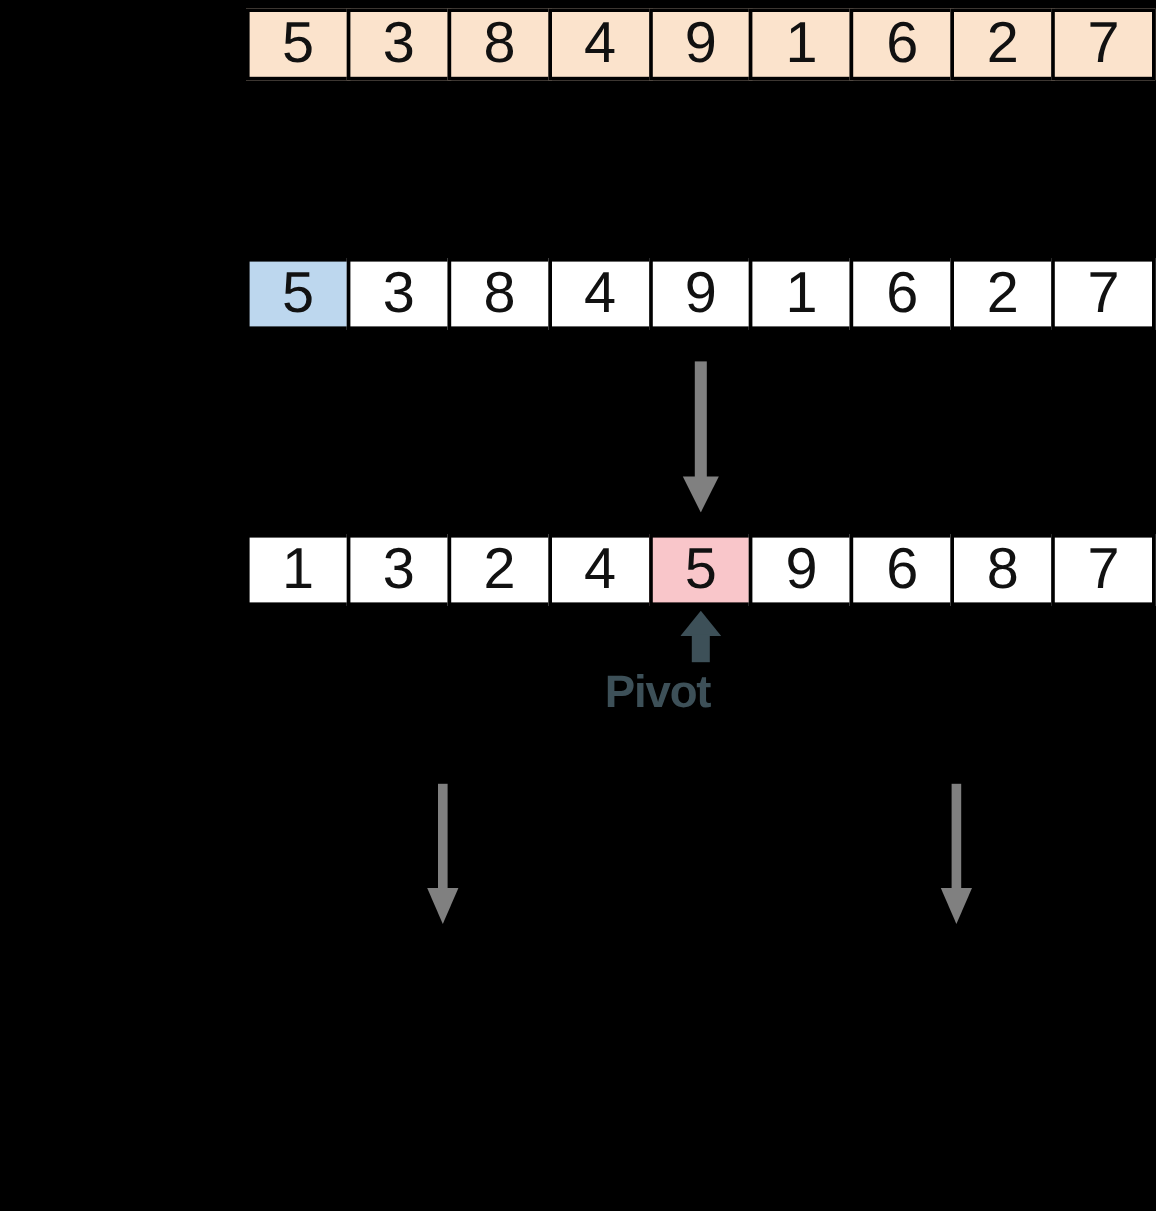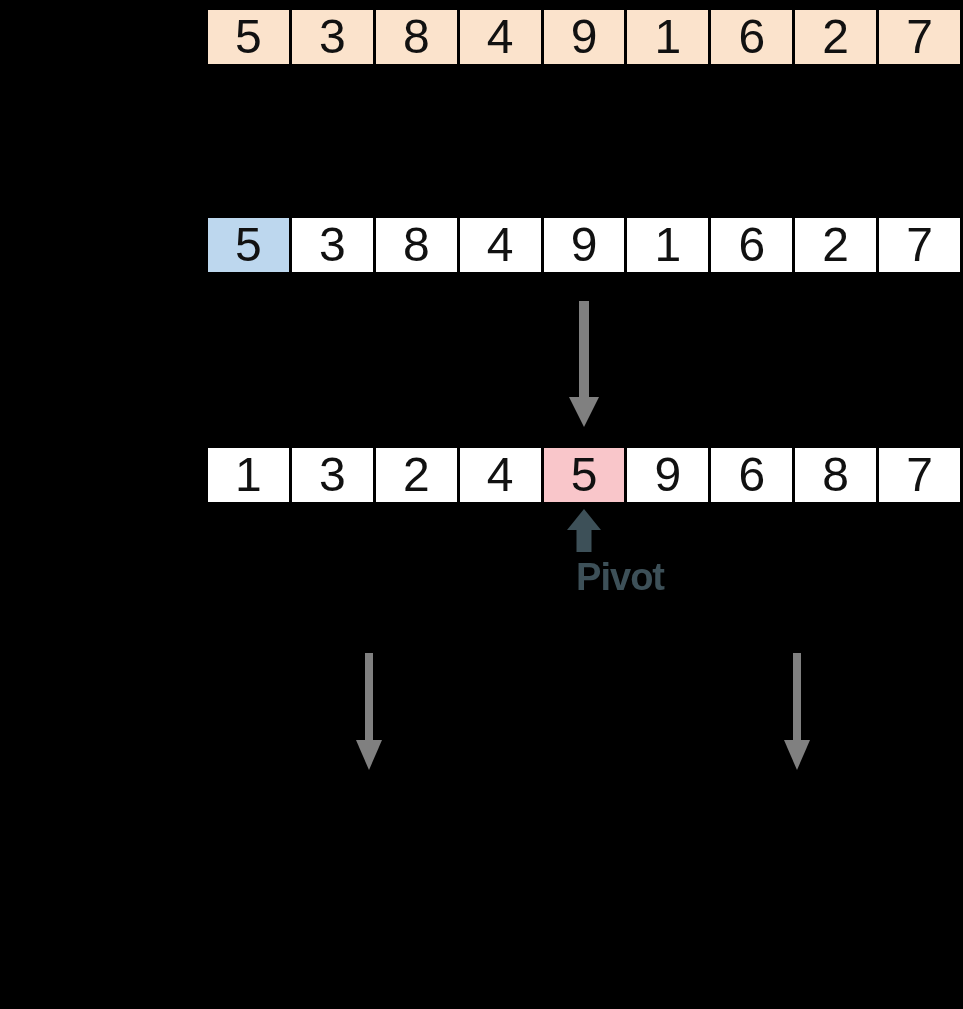--- a/index.html
+++ b/index.html
@@ -47,21 +47,21 @@
     position: absolute;
     display: block;
   }
   .arrow-gray { color: var(--arrow-gray); }
   .arrow-slate { color: var(--pivot-accent); }
   .pivot-label {
     position: absolute;
     left: 504px;
     top: 556px;
     width: 160px;
-    text-align: right;
+    text-align: left;
     font-size: 38px;
     font-weight: bold;
     letter-spacing: -1px;
     color: var(--pivot-accent);
   }
 </style>
 </head>
 <body>
 
 <div class="stage">

